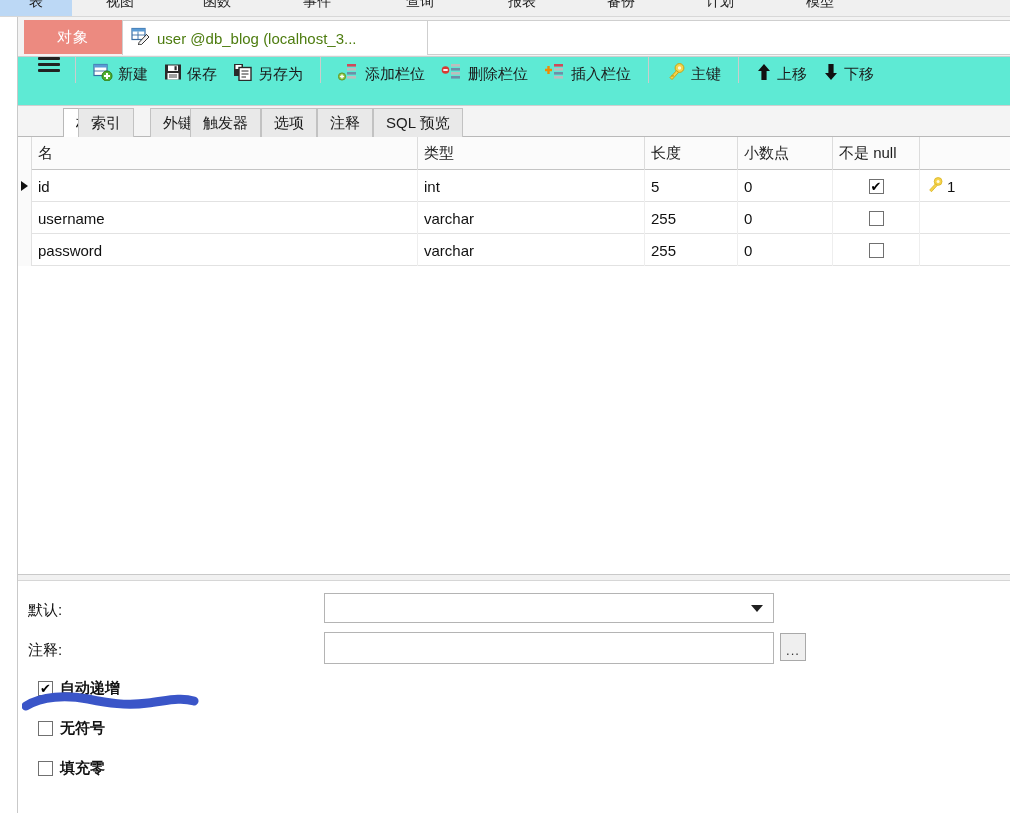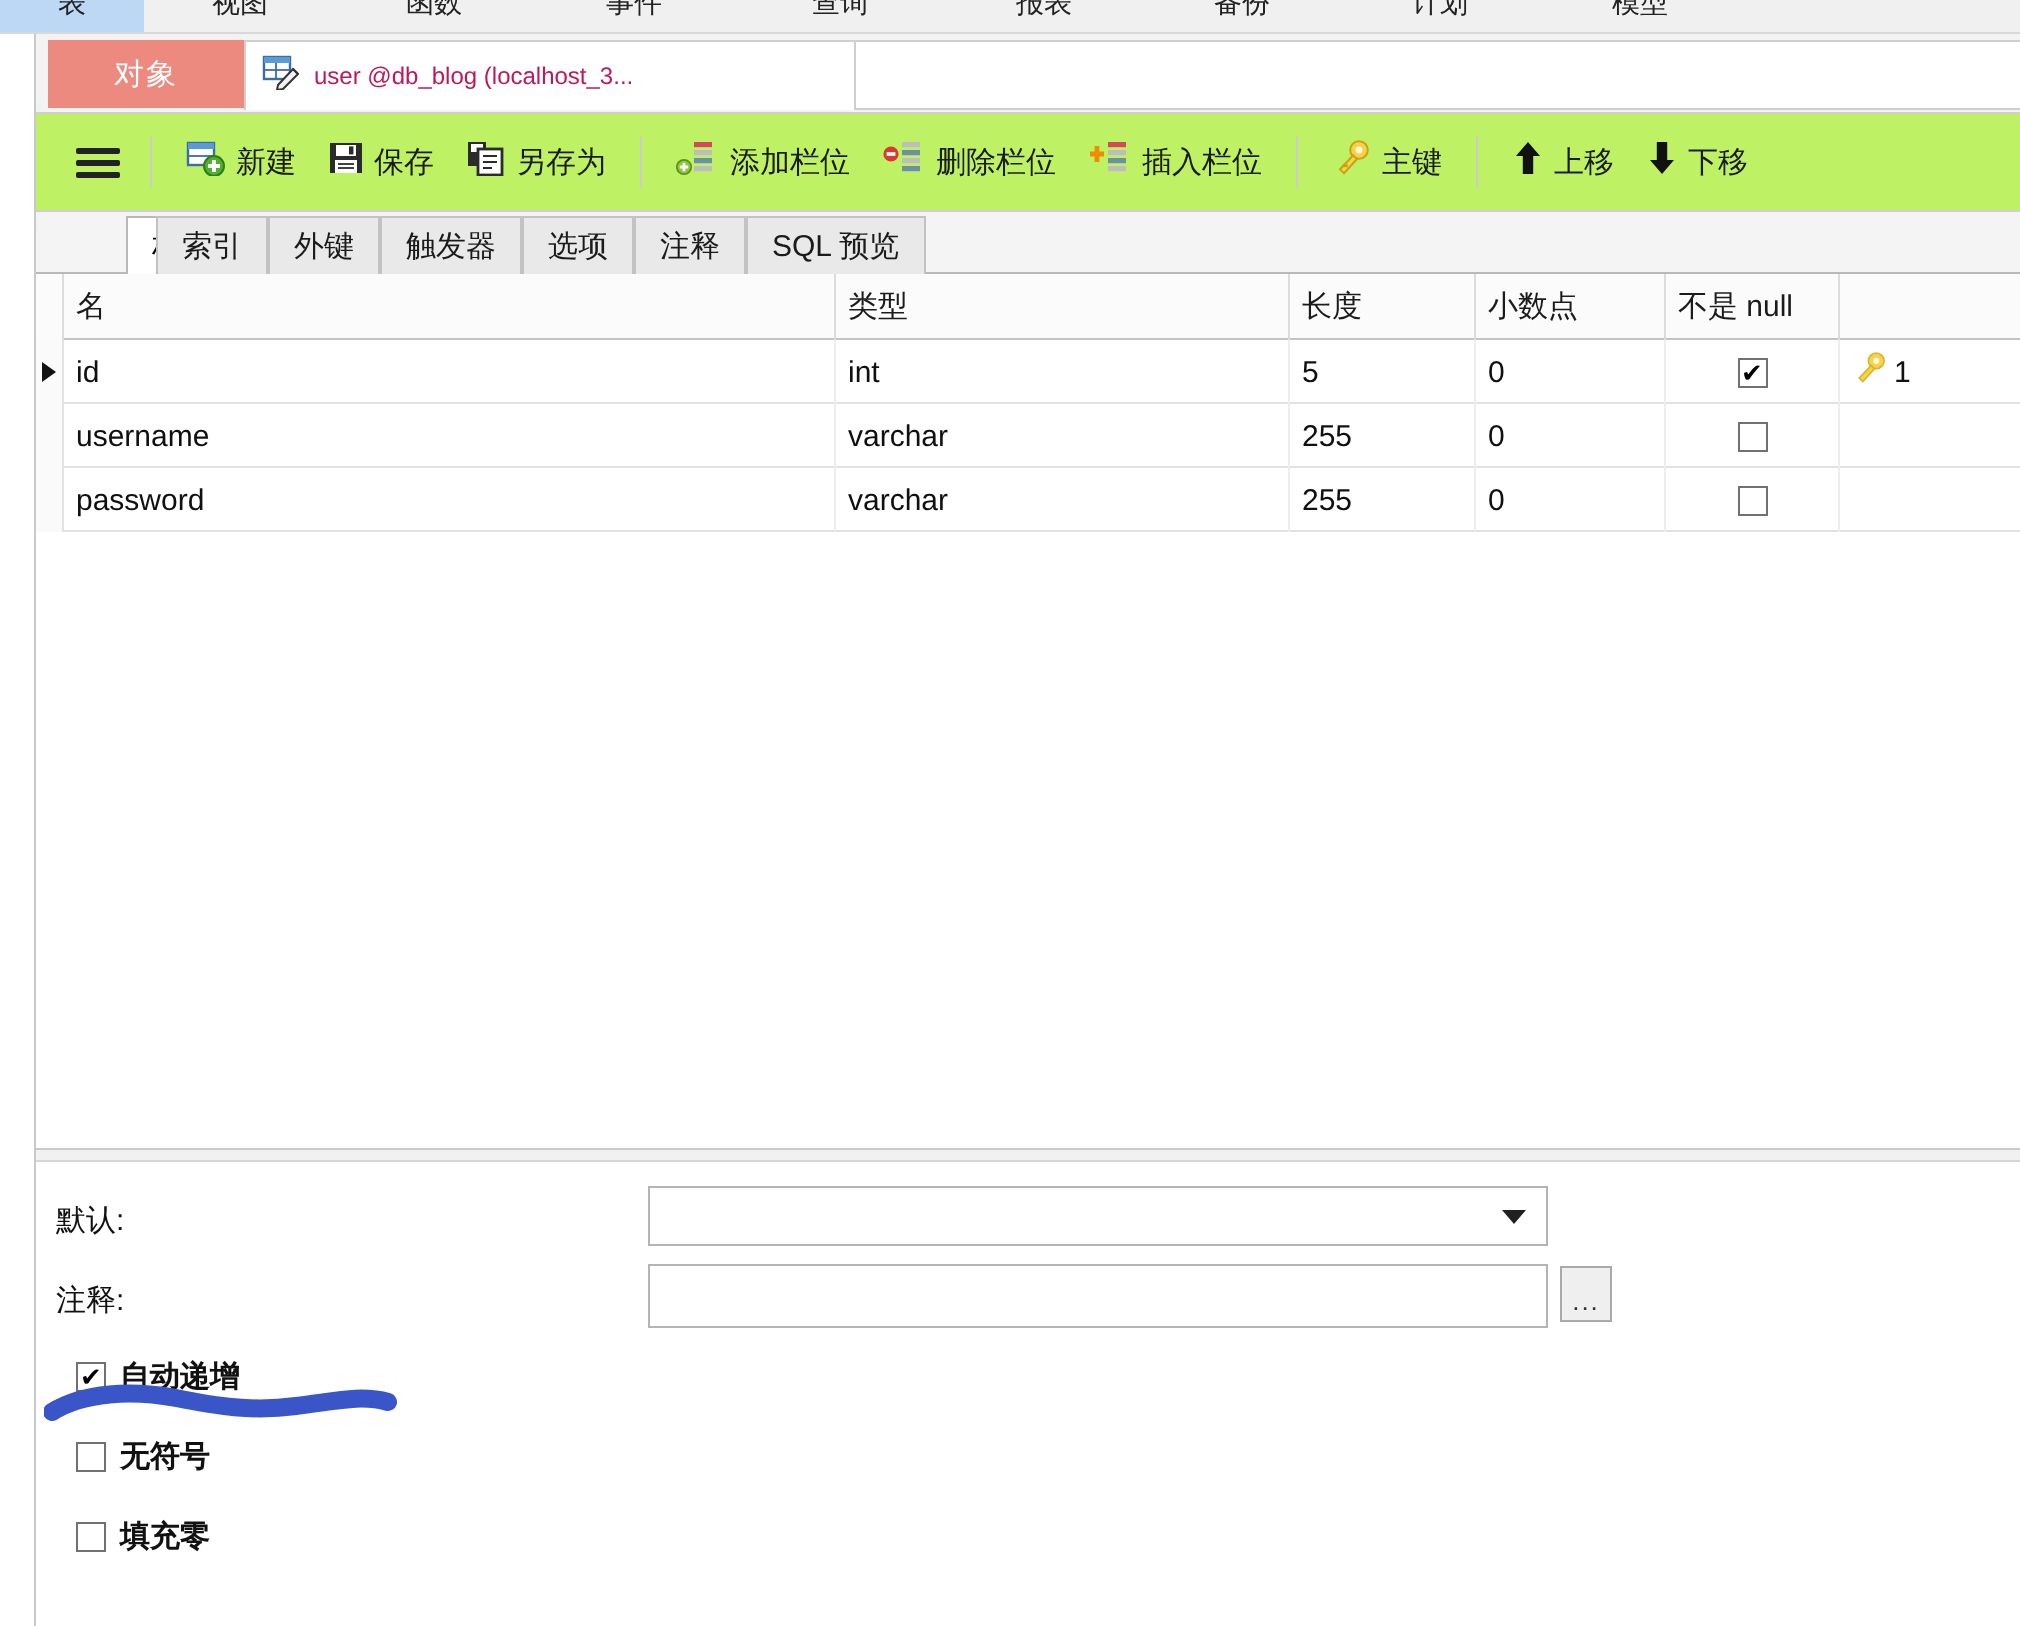--- a/index.html
+++ b/index.html
@@ -47,31 +47,31 @@
   .obj-tab {
     position: absolute; left: 6px; top: 3px; width: 98px; height: 34px;
     background: #ec8a80; color: #ffffff; font-size: 15px;
     display: flex; align-items: center; justify-content: center; letter-spacing: 1px;
   }
   .doc-tab {
     position: absolute; left: 104px; top: 3px; width: 306px; height: 35px;
     background: #ffffff; border: 1px solid #cfcfcf; border-bottom: none;
     display: flex; align-items: center; padding-left: 8px; gap: 6px;
   }
-  .doc-tab-label { font-size: 12px; color: #be185d; white-space: nowrap; }
+  .doc-tab-label { font-size: 15px; color: #4d7c0f; white-space: nowrap; }
   .tabrow-rest {
     position: absolute; left: 410px; top: 3px; right: 0; height: 35px;
     background: #ffffff; border-top: 1px solid #cfcfcf; border-bottom: 1px solid #cfcfcf;
   }
 
   
   .toolbar {
     position: absolute; left: 18px; top: 57px; width: 992px; height: 49px;
-    background: #bef264; border-bottom: 1px solid #cfcfcf;
-    display: flex; align-items: center; padding-left: 14px;
+    background: #5eead4; border-bottom: 1px solid #cfcfcf;
+    display: flex; align-items: flex-start; padding-left: 14px;
   }
   .tb-btn {
     display: flex; align-items: center; gap: 5px; height: 34px;
     padding: 0 8px; white-space: nowrap; cursor: default;
   }
   .tb-label { font-size: 15px; color: #1b1b1b; }
   .tb-sep { width: 1px; height: 26px; background: #cccccc; margin: 0 9px; }
   .hamburger { display: flex; flex-direction: column; gap: 3px; padding: 0 6px; }
   .hamburger i { display: block; width: 22px; height: 3px; background: #222; border-radius: 1px; }
 
@@ -364,21 +364,21 @@
 
   </div>
 
   <div class="innertabs" id="innertabs">
       <div class="itab active" style="left: 8px; margin-left: 37px;">
         <span>栏位</span>
       </div>
       <div class="itab" style="left: 60px;">
         <span>索引</span>
       </div>
-      <div class="itab" style="left: 116px; text-align: center;">
+      <div class="itab" style="left: 132px; text-align: center;">
         <span>外键</span>
       </div>
       <div class="itab" style="left: 172px;">
         <span>触发器</span>
       </div>
       <div class="itab" style="left: 243px;">
         <span>选项</span>
       </div>
       <div class="itab" style="left: 299px;">
         <span>注释</span>

